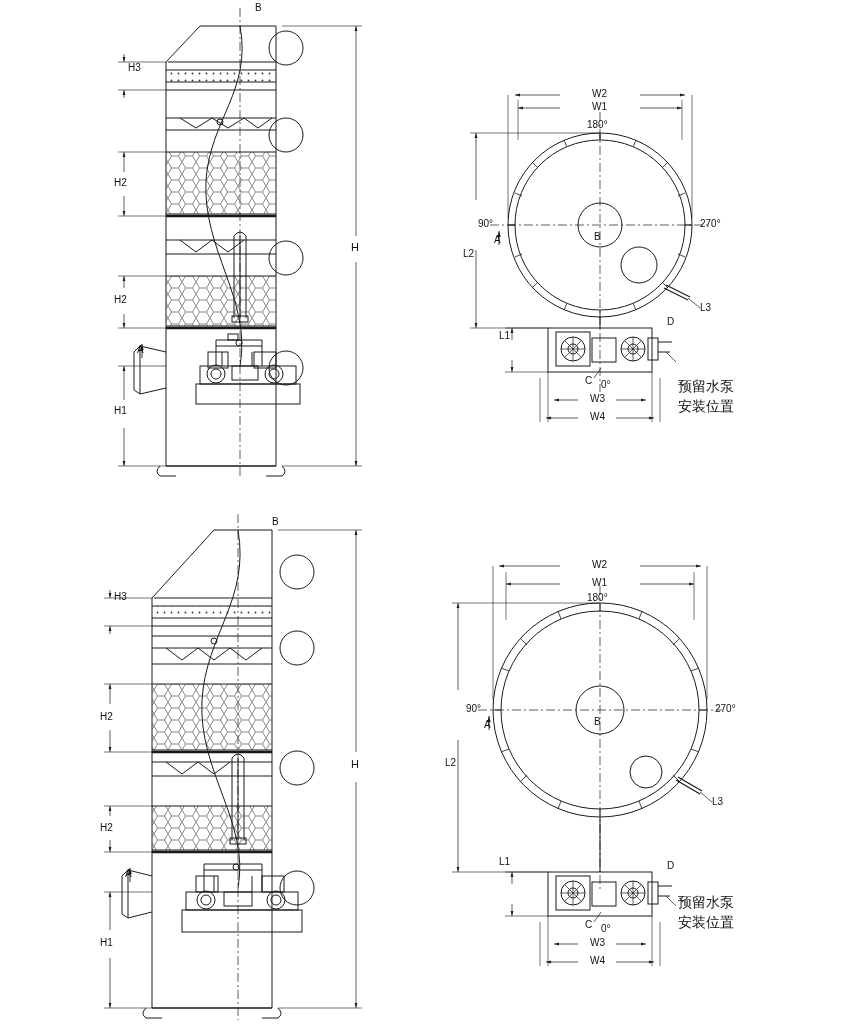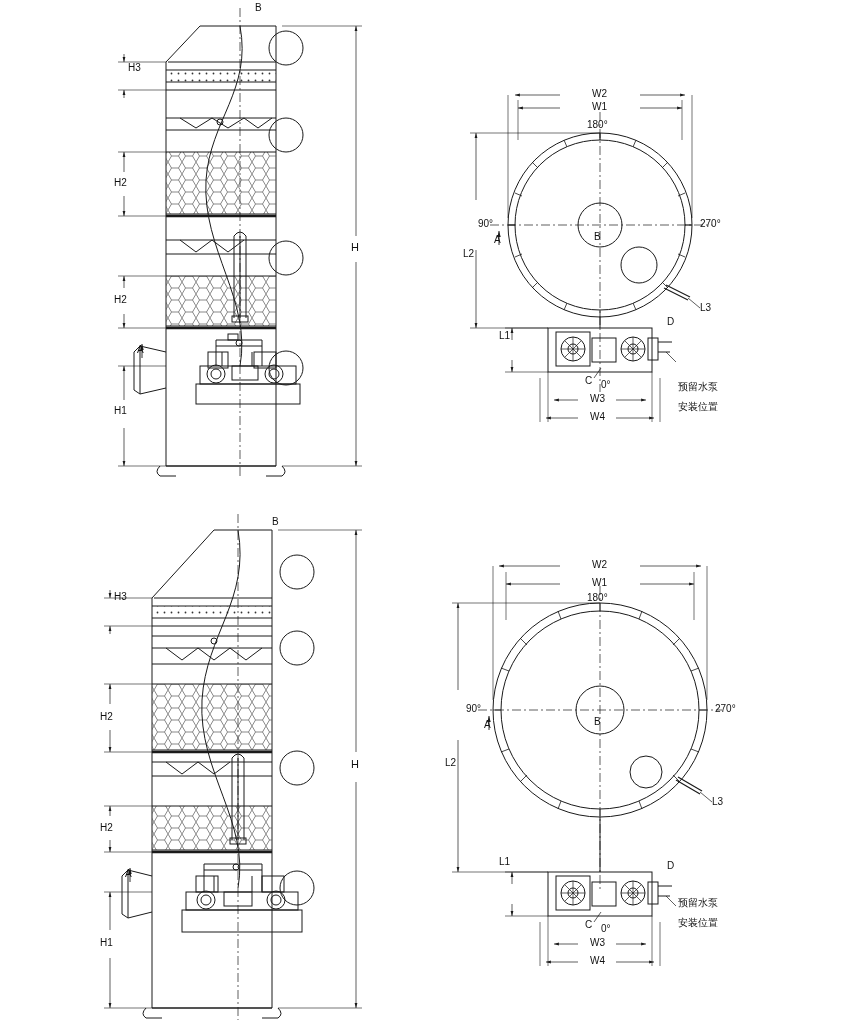--- a/index.html
+++ b/index.html
@@ -1,20 +1,20 @@
 <!DOCTYPE html>
 <html><head>
 <meta charset="utf-8">
 <style>
   html,body{margin:0;padding:0;background:#ffffff;}
   body{width:845px;height:1025px;position:relative;font-family:"Liberation Sans",sans-serif;color:#1a1a1a;overflow:hidden;}
   .sheet{position:absolute;left:0;top:0;width:845px;height:1025px;}
   svg{display:block;}
   .lbl{position:absolute;font-size:10px;line-height:11px;color:#111;white-space:nowrap;}
-  .lbl.cn{font-size:10px;}
+  .lbl.cn{font-size:14px;}
   .lbl.big{font-size:11px;}
 </style>
 </head>
 <body>
 
 <div class="sheet">
 
 <svg width="845" height="1025" viewBox="0 0 845 1025">
   <defs>
     <pattern id="hexpat" width="14" height="12" patternUnits="userSpaceOnUse">

